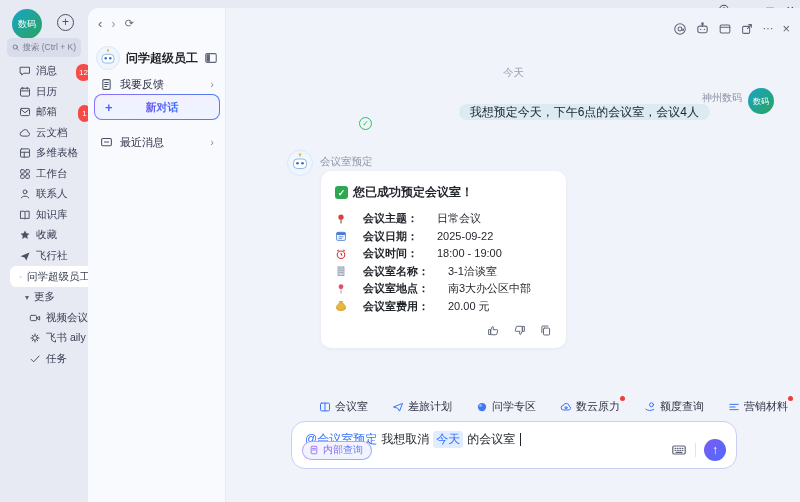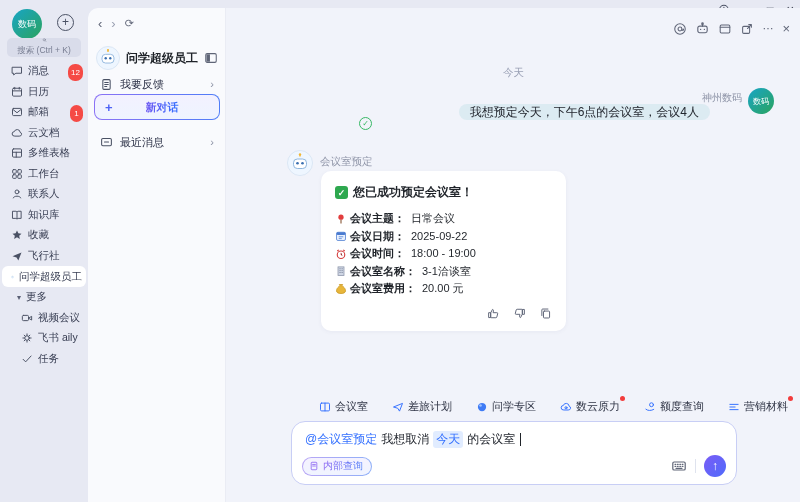--- a/index.html
+++ b/index.html
@@ -21,23 +21,23 @@
     background:linear-gradient(135deg,#18a5c6 0%,#2ba35e 100%);
     color:#fff; font-size:9px; display:flex; align-items:center; justify-content:center;
   }
   .sb-plus {
     position:absolute; right:14px; top:14px; width:17px; height:17px; border-radius:50%;
     border:1.3px solid #4a5164; color:#4a5164; font-size:12px; line-height:14px; text-align:center; cursor:pointer;
   }
   .sb-search {
     position:absolute; left:7px; top:38px; width:74px; height:19px; border-radius:5px;
     background:#d9dcea; display:flex; align-items:center; gap:3px; padding:0 5px;
-    color:#787e92; font-size:8.5px; white-space:nowrap; overflow:hidden;flex-direction:column;
-  }
-  .sb-list { position:absolute; left:0; top:61px; width:88px;text-align:right; }
+    color:#787e92; font-size:8.5px; white-space:nowrap; overflow:hidden;
+  }
+  .sb-list { position:absolute; left:8px; top:61px; width:88px;text-align:right; }
   .sb-item {
     height:20.5px; display:flex; align-items:center; gap:5px; padding:0 4px 0 11px;
     font-size:10.5px; color:#373d52; cursor:pointer; position:relative; white-space:nowrap;
   }
   .sb-item.sel {
     background:#ffffff; border-radius:6px; margin:0 2px; padding-left:9px; height:21px;
   }
   .badge {
     position:absolute; right:5px; top:3px; min-width:13px; height:17px; padding:0 3px;
     background:#f54a45; border-radius:7px; color:#fff; font-size:8px;
@@ -119,35 +119,35 @@
   .card {
     position:absolute; top:163px; left:94px; width:245px;
     background:#ffffff; border-radius:10px; padding:13px 14px 8px 14px;
     box-shadow:0 1px 4px rgba(60,70,120,0.06);
   }
   .card-title { display:flex; align-items:center; gap:5px; font-size:12px; font-weight:bold; color:#1f2329; margin-bottom:9px; }
   .check-emoji {
     width:13px; height:13px; border-radius:3px; background:#2ea84f; color:#fff;
     font-size:9px; display:flex; align-items:center; justify-content:center; font-weight:bold;
   }
-  .card-row { display:flex; align-items:center; gap:3px; font-size:11px; line-height:17.5px; color:#1f2329; white-space:nowrap; }
+  .card-row { display:flex; align-items:center; gap:16px; font-size:11px; line-height:17.5px; color:#1f2329; white-space:nowrap; }
   .card-row .lbl { font-weight:bold; }
   .card-row .val { margin-left:3px; }
   .row-emoji { width:12px; height:12px; flex:0 0 12px; }
   .card-actions { display:flex; justify-content:flex-end; gap:13px; margin-top:9px; padding-bottom:3px; }
   .card-actions .act { cursor:pointer; }
 
   
   .chip-bar { position:absolute; top:391px; left:92px; display:flex; gap:24px; align-items:center; }
   .chip { display:flex; align-items:center; gap:4px; font-size:11px; color:#2f3445; cursor:pointer; position:relative; white-space:nowrap; }
   .chip .dot { position:absolute; top:-3px; right:-5px; width:5px; height:5px; border-radius:50%; background:#f23c3c; }
 
   
   .composer {
-    position:absolute; top:413px; left:64px; width:446px; height:64px;
+    position:absolute; top:413px; left:64px; width:446px; height:48px;
     background:#ffffff; border:1.5px solid #c8cef5; border-radius:14px; padding:9px 12px 7px 13px;
   }
   .composer-line { font-size:12px; color:#23272f; display:flex; align-items:center; gap:4px; white-space:nowrap; }
   .mention { color:#3370ff; cursor:pointer; }
   .date-chip { background:#e1ecff; color:#3370ff; border-radius:3px; padding:0 3px; cursor:pointer; }
   .caret-bar { display:inline-block; width:1px; height:13px; background:#1f2329; margin-left:1px; }
   .composer-bottom { position:absolute; left:10px; right:10px; bottom:7px; display:flex; align-items:center; }
   .quick-pill {
     display:flex; align-items:center; gap:4px; height:19px; padding:0 8px 0 6px; border-radius:10px;
     border:1px solid transparent;
@@ -442,20 +442,28 @@
         <span class="lbl">会议时间：</span>
         <span class="val">18:00 - 19:00</span>
       </div>
       <div class="card-row">
         <svg class="row-emoji" viewBox="0 0 16 16">
             <rect x="4" y="2.5" width="8" height="11.5" fill="#cfd6e4" stroke="#8a93a8"></rect>
             <path d="M6 5h1.4M8.8 5h1.4M6 7.5h1.4M8.8 7.5h1.4M6 10h1.4M8.8 10h1.4" stroke="#5c667e"></path>
           </svg>
         <span class="lbl">会议室名称：</span>
         <span class="val">3-1洽谈室</span>
+      </div>
+      <div class="card-row">
+        <svg class="row-emoji" viewBox="0 0 16 16">
+            <circle cx="8" cy="5" r="3.2" fill="#e84d6f"></circle>
+            <path d="M8 8.5V14" stroke="#9aa0b5" stroke-width="1.3"></path>
+          </svg>
+        <span class="lbl">会议室地点：</span>
+        <span class="val">南3大办公区中部</span>
       </div>
       <div class="card-row">
         <svg class="row-emoji" viewBox="0 0 16 16">
             <path d="M6.5 3.5h3L11 5c2 1.5 3 3.5 3 5.5 0 2.3-2.7 3.5-6 3.5s-6-1.2-6-3.5c0-2 1-4 3-5.5z" fill="#e8b63a" stroke="#c79520"></path>
             <path d="M6.5 3.5L5.8 2h4.4l-.7 1.5" fill="#e8b63a" stroke="#c79520"></path>
           </svg>
         <span class="lbl">会议室费用：</span>
         <span class="val">20.00 元</span>
       </div>
 

